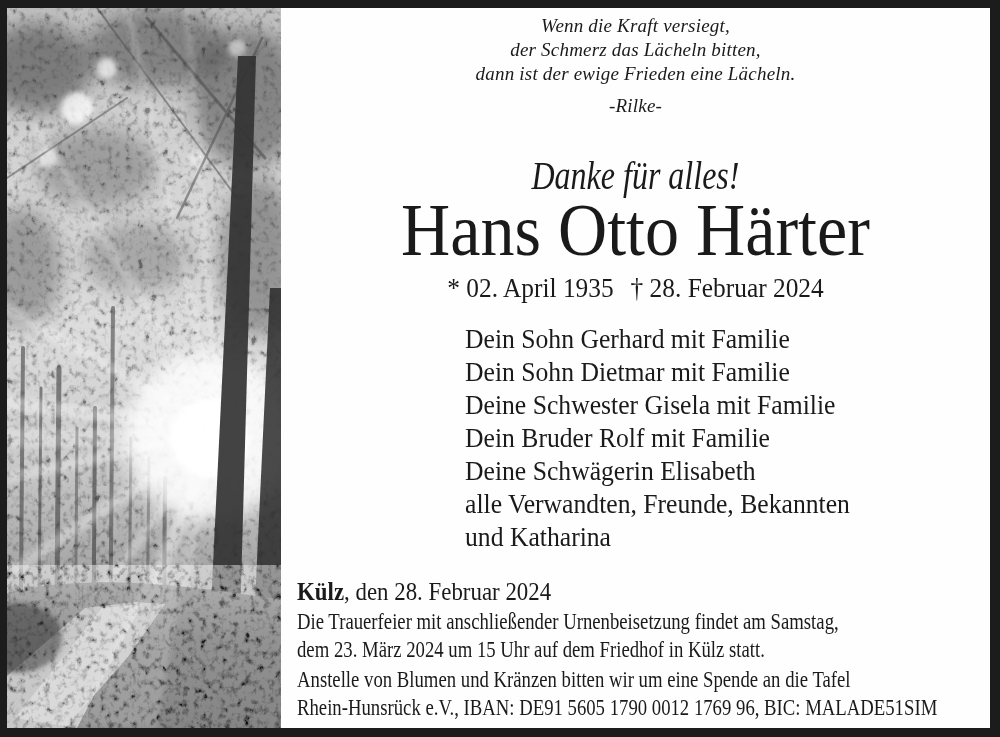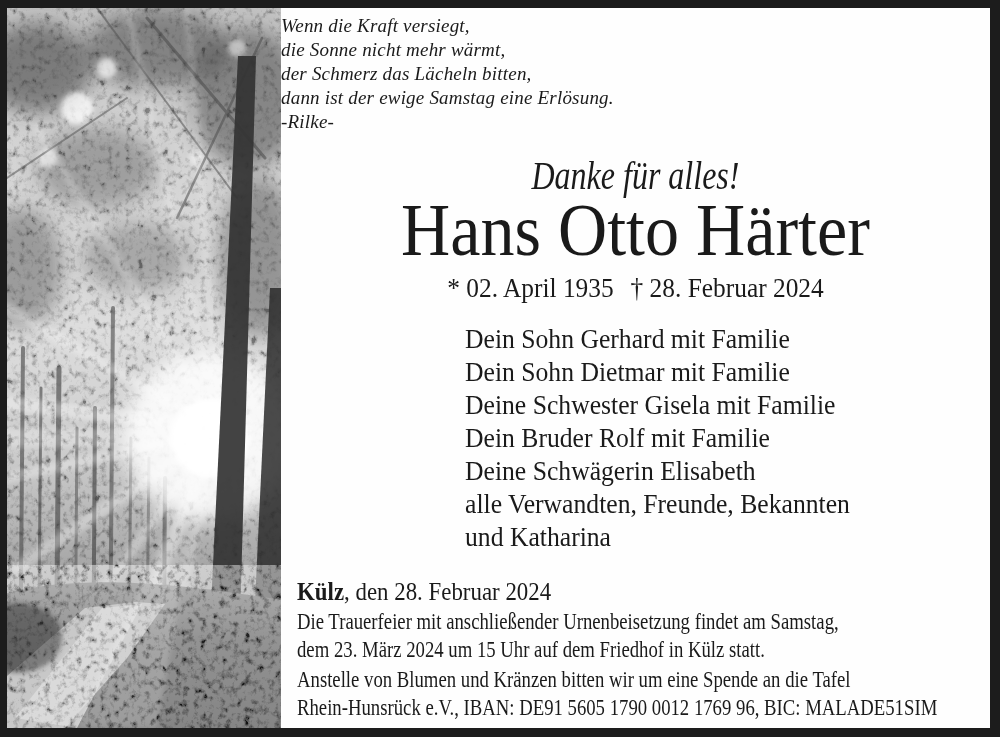--- a/index.html
+++ b/index.html
@@ -9,23 +9,23 @@
     font-family:"Liberation Serif","DejaVu Serif",serif;
     color:#1a1a1a;
     overflow:hidden;
   }
   .frame{position:relative;width:1000px;height:737px;background:#1c1c1c;}
   .sheet{position:absolute;left:7px;top:8px;width:983px;height:720px;background:#fefefe;}
   .photo{position:absolute;left:0;top:0;width:274px;height:720px;overflow:hidden;background:#9a9a9a;}
   .photo svg{display:block;}
   .content{position:absolute;left:274px;top:0;width:709px;height:720px;}
 
-  .quote{position:absolute;top:6px;left:0;width:100%;text-align:left;
+  .quote{position:absolute;top:6px;left:0;width:100%;text-align:center;
          font-style:italic;font-size:19px;line-height:24px;letter-spacing:.2px;}
-  .quote .q-attr{margin-top:0;}
+  .quote .q-attr{margin-top:8px;}
 
   .thanks{position:absolute;top:145px;left:0;width:100%;text-align:center;
           font-style:italic;font-size:40px;line-height:46px;
           transform:scaleX(0.80);transform-origin:center top;white-space:nowrap;}
 
   .name{position:absolute;top:182px;left:0;width:100%;text-align:center;
         font-size:74px;font-weight:normal;margin:0;line-height:81px;
         transform:scaleX(0.92);transform-origin:center top;white-space:nowrap;}
 
   .dates{position:absolute;top:264px;left:0;width:100%;
@@ -148,23 +148,22 @@
         <polygon points="200,430 70,720 150,720" fill="#ffffff" opacity="0.18" filter="url(#soft2)"></polygon>
         <rect x="0" y="565" width="274" height="155" filter="url(#foliage)" opacity="0.45"></rect>
         <ellipse cx="10" cy="630" rx="45" ry="35" fill="#333333" opacity="0.5" filter="url(#soft2)"></ellipse>
       </svg>
     </div>
 
     <div class="content">
 
       <div class="quote">
         <div class="q-line">Wenn die Kraft versiegt,</div>
-        <div class="q-line">die Sonne nicht mehr wärmt,</div>
         <div class="q-line">der Schmerz das Lächeln bitten,</div>
-        <div class="q-line">dann ist der ewige Samstag eine Erlösung.</div>
+        <div class="q-line">dann ist der ewige Frieden eine Lächeln.</div>
         <div class="q-attr">-Rilke-</div>
       </div>
 
       <div class="thanks">Danke für alles!</div>
 
       <h1 class="name">Hans Otto Härter</h1>
 
       <div class="dates">
         <span>* 02. April 1935</span>
         <span>† 28. Februar 2024</span>

